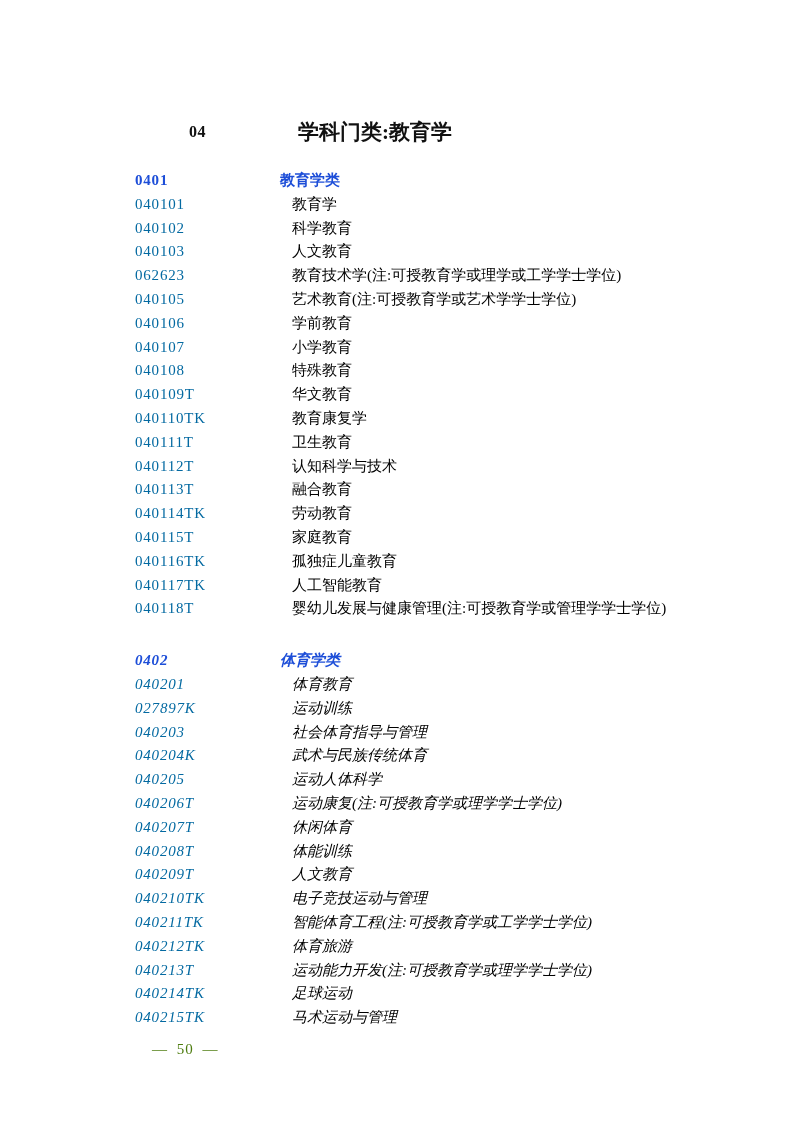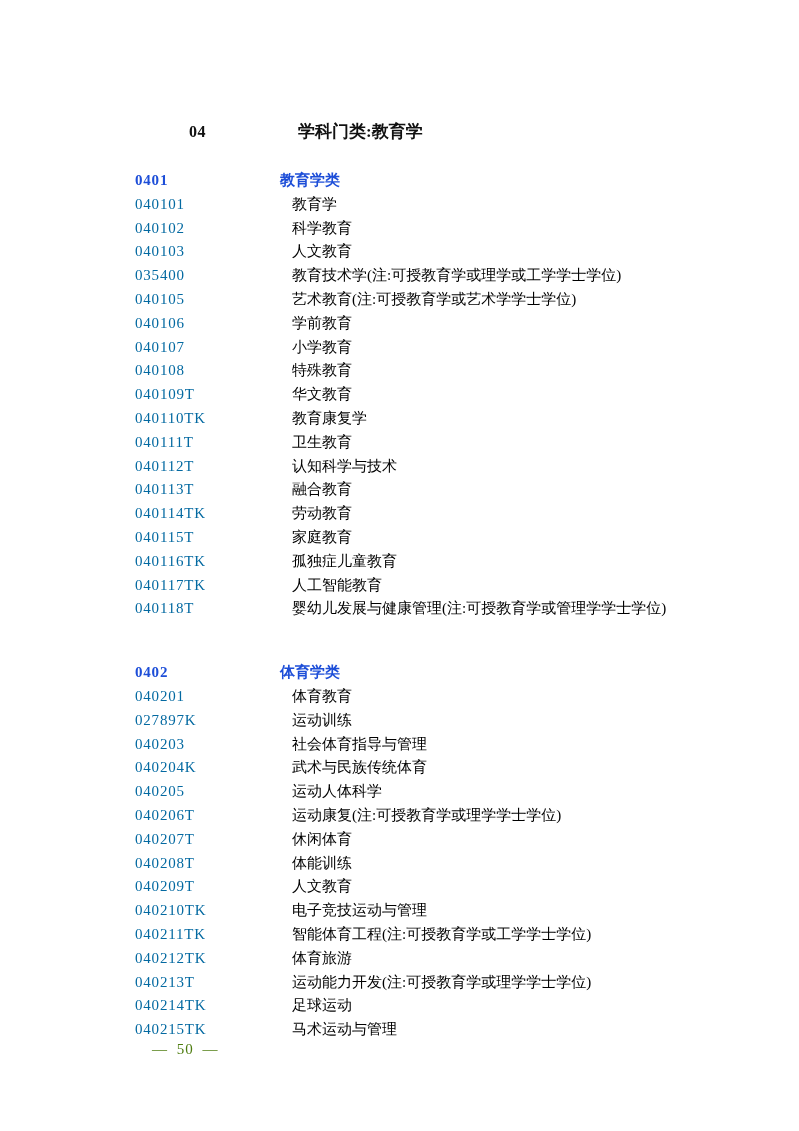--- a/index.html
+++ b/index.html
@@ -29,33 +29,34 @@
   .title-code {
     width: 145px;
     box-sizing: border-box;
     padding-left: 54px;
     font-size: 16px;
     letter-spacing: 0.5px;
     color: #111111;
   }
   .title-text {
     padding-left: 18px;
-    font-size: 17px;
+    font-size: 21px;
     color: #111111;
     white-space: nowrap;
   }
   
   .sections {
     position: absolute;
     left: 135px;
     top: 169px;
     width: 640px;
   }
   .section + .section {
-    margin-top: 40px;
+    margin-top: 28px;
+    font-style: italic;
   }
   .row {
     display: flex;
     align-items: center;
     height: 23.8px;
     font-size: 15px;
     line-height: 23.8px;
   }
   .row .code {
     flex: none;
@@ -111,21 +112,21 @@
         </div>
         <div class="row item">
           <span class="code">040102</span>
           <span class="name">科学教育</span>
         </div>
         <div class="row item">
           <span class="code">040103</span>
           <span class="name">人文教育</span>
         </div>
         <div class="row item">
-          <span class="code">035400</span>
+          <span class="code">062623</span>
           <span class="name">教育技术学(注:可授教育学或理学或工学学士学位)</span>
         </div>
         <div class="row item">
           <span class="code">040105</span>
           <span class="name">艺术教育(注:可授教育学或艺术学学士学位)</span>
         </div>
         <div class="row item">
           <span class="code">040106</span>
           <span class="name">学前教育</span>
         </div>

